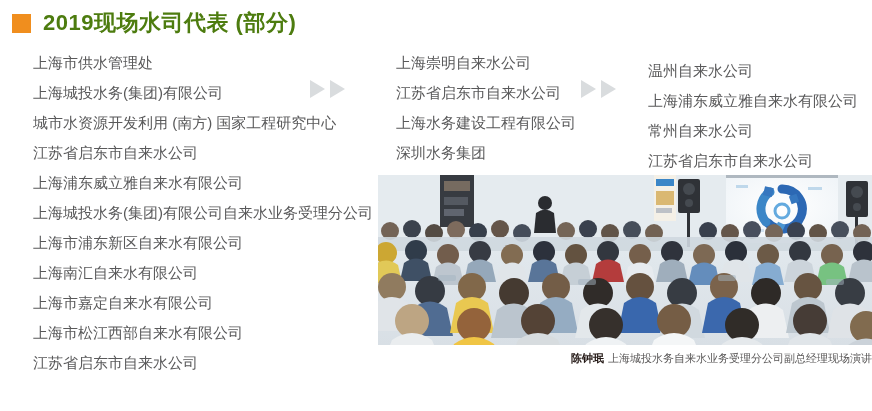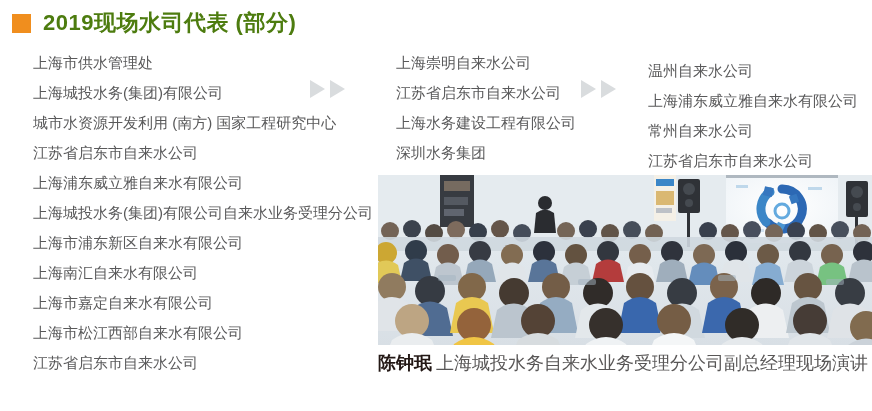--- a/index.html
+++ b/index.html
@@ -88,24 +88,24 @@
     background: #cfd6dd;
   }
   #photo svg { display: block; }
 
   
   #photo-caption {
     position: absolute;
     left: 378px;
     top: 351px;
     width: 494px;
-    font-size: 18px;
+    font-size: 11px;
     color: #595757;
     white-space: nowrap;
-    text-align: left;
+    text-align: right;
   }
   #caption-name {
     font-weight: bold;
     color: #231815;
     margin-right: 4px;
   }
 </style>
 </head>
 <body>
 

